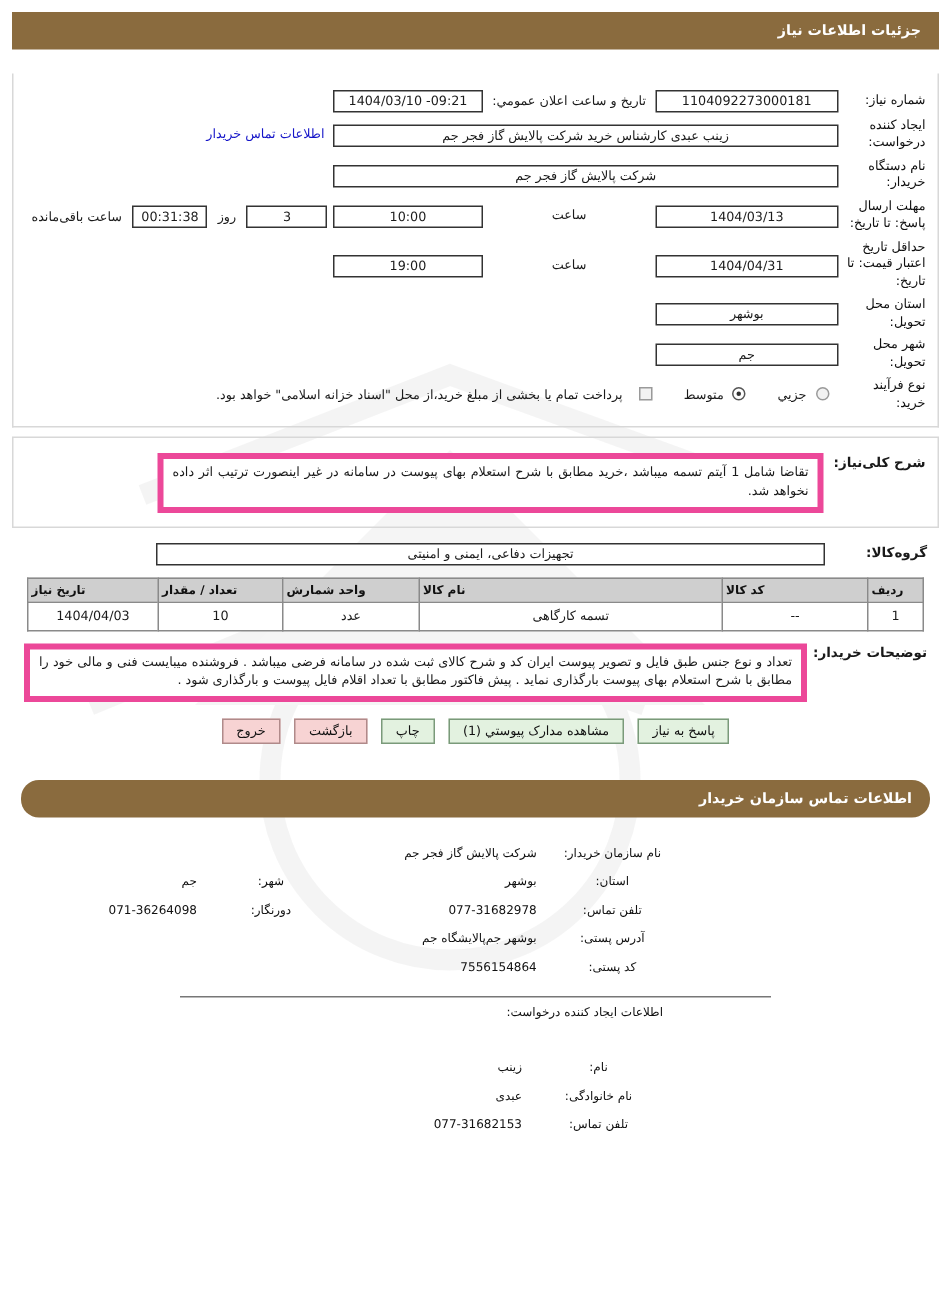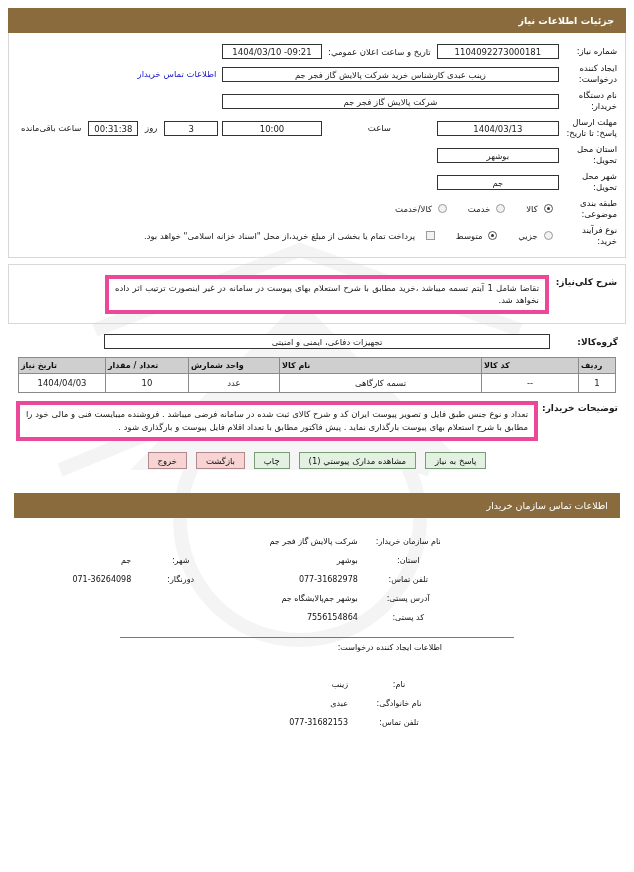--- a/index.html
+++ b/index.html
@@ -31,21 +31,21 @@
     z-index: 0;
   }
   .content { position: relative; z-index: 2; }
   .section-header {
     background: #8a6b3e;
     color: #ffffff;
     font-size: 9.5px;
     font-weight: bold;
     padding: 7px 12px 7px 12px;
     text-align: right;
-    margin: 8px 8px 0 8px;
+    margin: 8px 8px 16px 8px;
     box-sizing: border-box;
   }
   .panel {
     border: 1px solid #d8d8d8;
     border-top: none;
     margin: 0 8px 0 8px;
     padding: 9px 6px 7px 6px;
     background: transparent;
     box-sizing: border-box;
   }
@@ -200,24 +200,25 @@
     background: #f7d3d3;
     border-color: #b08a8a;
   }
 
   
   .contact-wrap { margin: 14px 14px 0 14px; }
   .contact-header {
     background: #8a6b3e;
     color: #ffffff;
     font-size: 9.5px;
-    font-weight: normal;
+    font-weight: bold;
     padding: 7px 12px;
     text-align: right;
     box-sizing: border-box;
+    border-radius: 12px;
   }
   .contact-body { padding: 14px 6px 6px 6px; }
   table.contact { width: 100%; border-collapse: collapse; }
   table.contact td { padding: 5px 4px; font-size: 8px; vertical-align: middle; }
   .c-lbl { text-align: center; width: 86px; white-space: nowrap; color: #111; }
   .c-val { text-align: right; color: #111; white-space: nowrap; }
   .c-val.ltr { direction: ltr; text-align: right; }
   .hr {
     border: none;
     border-top: 1px solid #777;
@@ -292,54 +293,48 @@
               <span class="box num">3</span>
             </span>
             <span class="inline-lbl">روز</span>
             <span style="display:inline-block;width:50px;vertical-align:middle">
               <span class="box num">00:31:38</span>
             </span>
             <span class="inline-lbl">ساعت باقی‌مانده</span>
           </td>
         </tr>
 
+        <tr>
+          <td class="lbl lbl-col">حداقل تاریخ اعتبار قیمت: تا تاریخ:</td>
+          <td>
+                <span class="box num">1404/04/31</span>
+              </td>
+          <td class="inline-lbl">ساعت</td>
+          <td>
+                <span class="box num">19:00</span>
+              </td>
+          <td></td>
+        </tr>
 
         <tr>
           <td class="lbl lbl-col">استان محل تحویل:</td>
           <td>
                 <span class="box">بوشهر</span>
               </td>
           <td colspan="3"></td>
         </tr>
 
         <tr>
           <td class="lbl lbl-col">شهر محل تحویل:</td>
           <td>
                 <span class="box">جم</span>
               </td>
           <td colspan="3"></td>
         </tr>
 
-        <tr>
-          <td class="lbl lbl-col">طبقه بندی موضوعی:</td>
-          <td colspan="4" style="text-align:right;padding-right:6px">
-            <span class="opt-group">
-              <span class="radio on"></span>
-              <span class="opt-text">کالا</span>
-            </span>
-            <span class="opt-group">
-              <span class="radio"></span>
-              <span class="opt-text">خدمت</span>
-            </span>
-            <span class="opt-group">
-              <span class="radio"></span>
-              <span class="opt-text">کالا/خدمت</span>
-            </span>
-          </td>
-        </tr>
 
         <tr>
           <td class="lbl lbl-col">نوع فرآیند خرید:</td>
           <td colspan="4" style="text-align:right;padding-right:6px">
             <span class="opt-group">
               <span class="radio"></span>
               <span class="opt-text">جزیي</span>
             </span>
             <span class="opt-group">
               <span class="radio on"></span>

